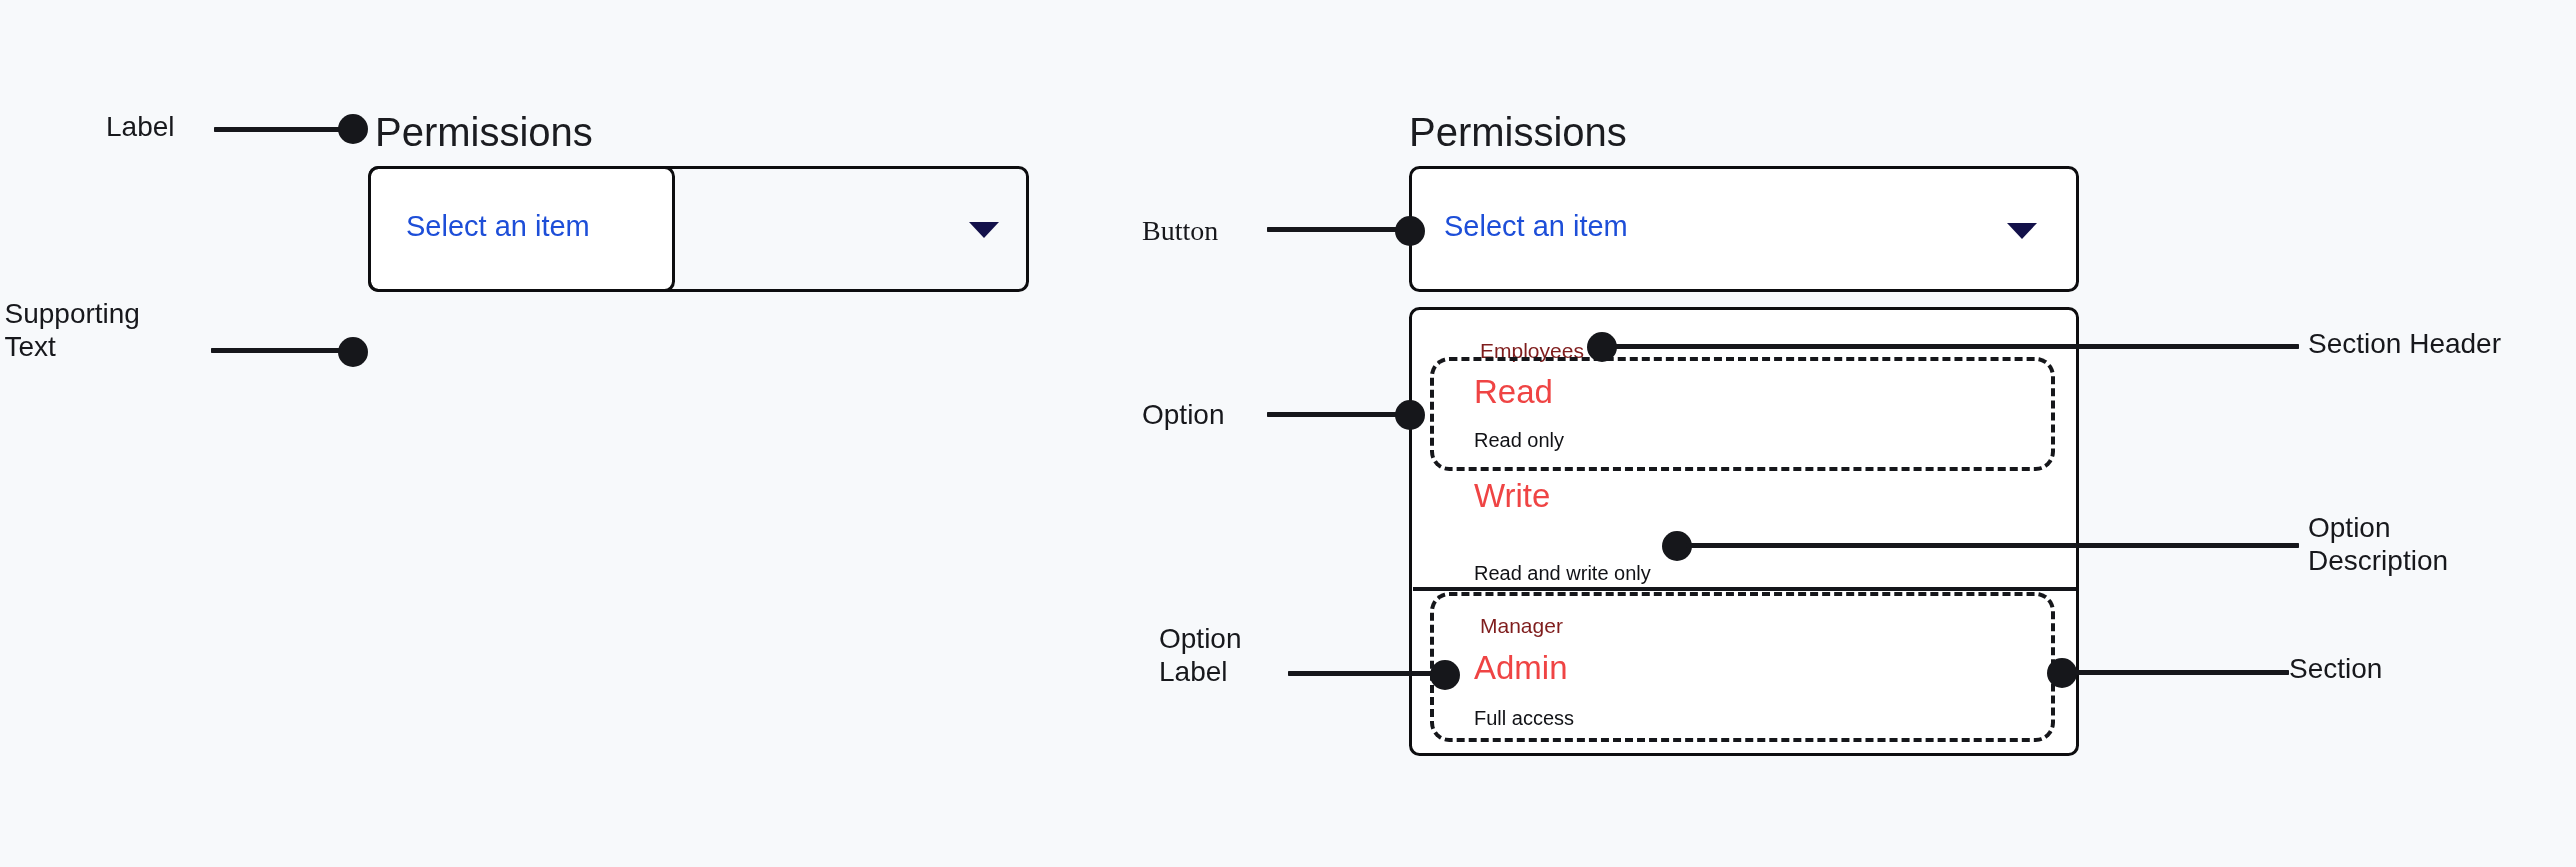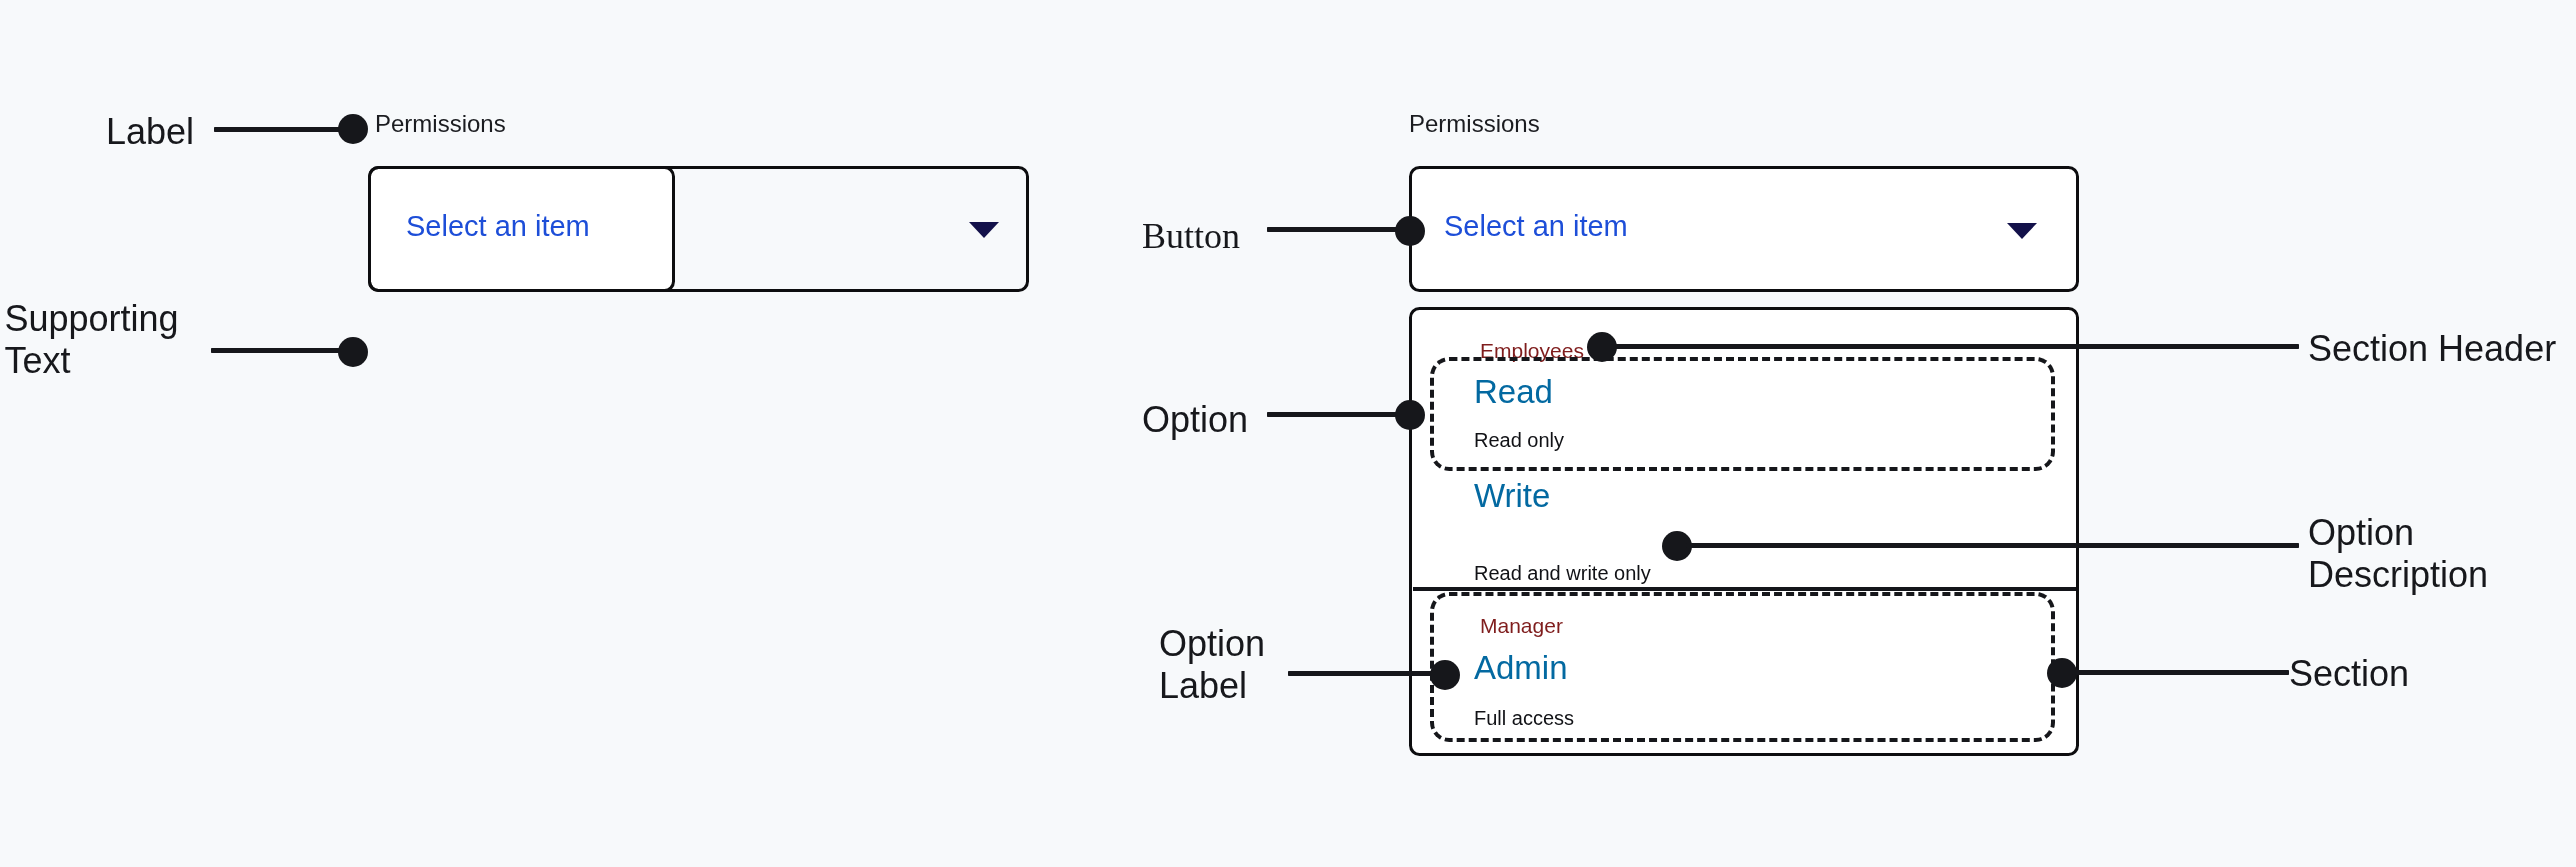--- a/index.html
+++ b/index.html
@@ -13,21 +13,21 @@
     height: 867px;
     background: #f7f9fb;
     font-family: "Liberation Sans", sans-serif;
     overflow: hidden;
   }
 
   
   .anno-label {
     position: absolute;
     color: #17181c;
-    font-size: 36px;
+    font-size: 28px;
     line-height: 1.17;
     white-space: pre-line;
     font-family: "Liberation Sans", sans-serif;
   }
   .anno-line {
     position: absolute;
     background: #16171b;
     height: 5.2px;
     border-radius: 0.7px;
   }
@@ -36,21 +36,21 @@
     width: 30px;
     height: 30px;
     border-radius: 50%;
     background: #16171b;
   }
 
   
   .field-label {
     position: absolute;
     color: #1b1c20;
-    font-size: 24px;
+    font-size: 40px;
     line-height: 1;
   }
   .select-box {
     position: absolute;
     background: #ffffff;
     border: 3.7px solid #0d0d0f;
     border-radius: 10.5px;
     box-sizing: border-box;
   }
   .select-value {
@@ -84,21 +84,21 @@
     box-sizing: border-box;
   }
   .section-header {
     position: absolute;
     color: #7f1d1d;
     font-size: 21px;
     line-height: 1;
   }
   .option-label {
     position: absolute;
-    color: #0369a1;
+    color: #ef4444;
     font-size: 33px;
     line-height: 1;
   }
   .option-desc {
     position: absolute;
     color: #111216;
     font-size: 20px;
     line-height: 1;
   }
   .section-divider {

